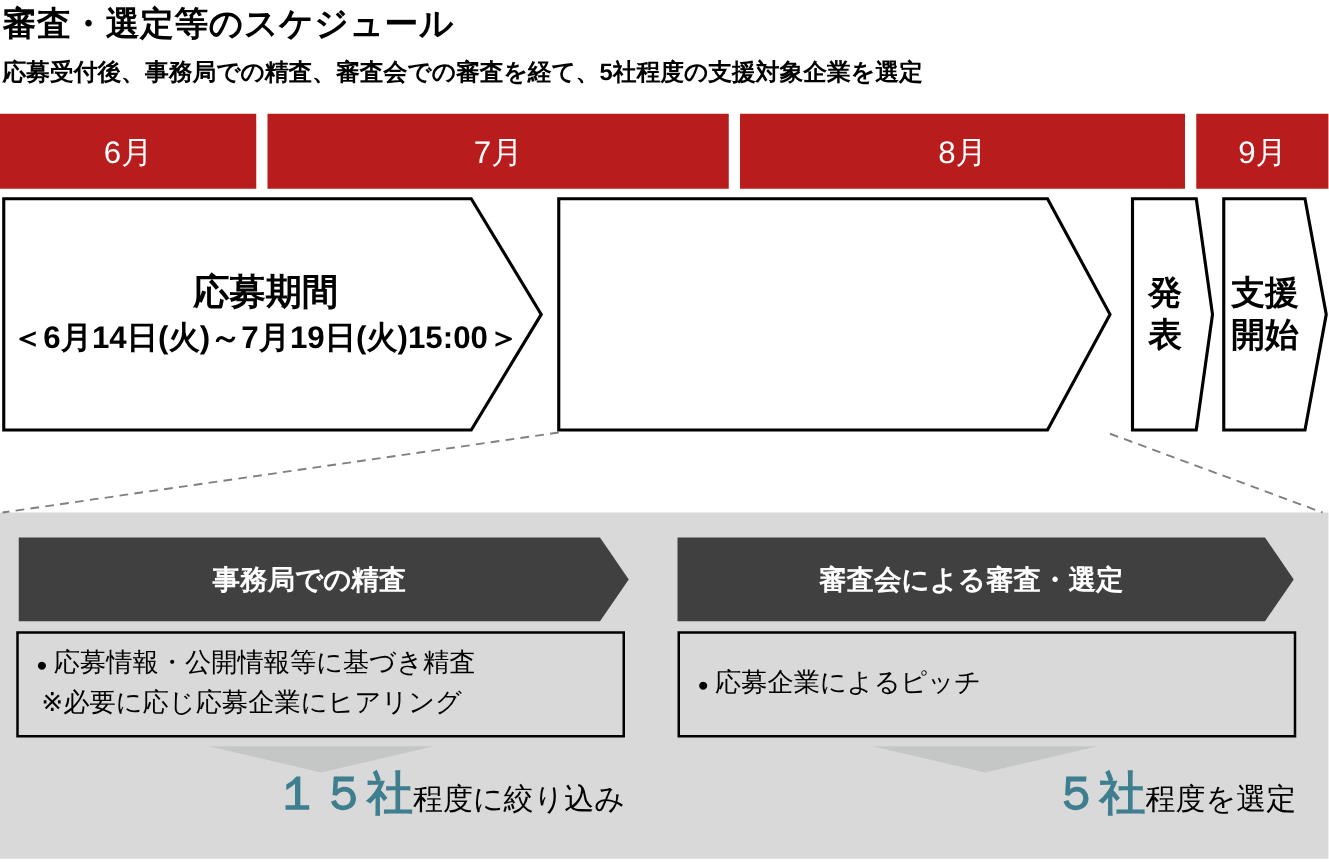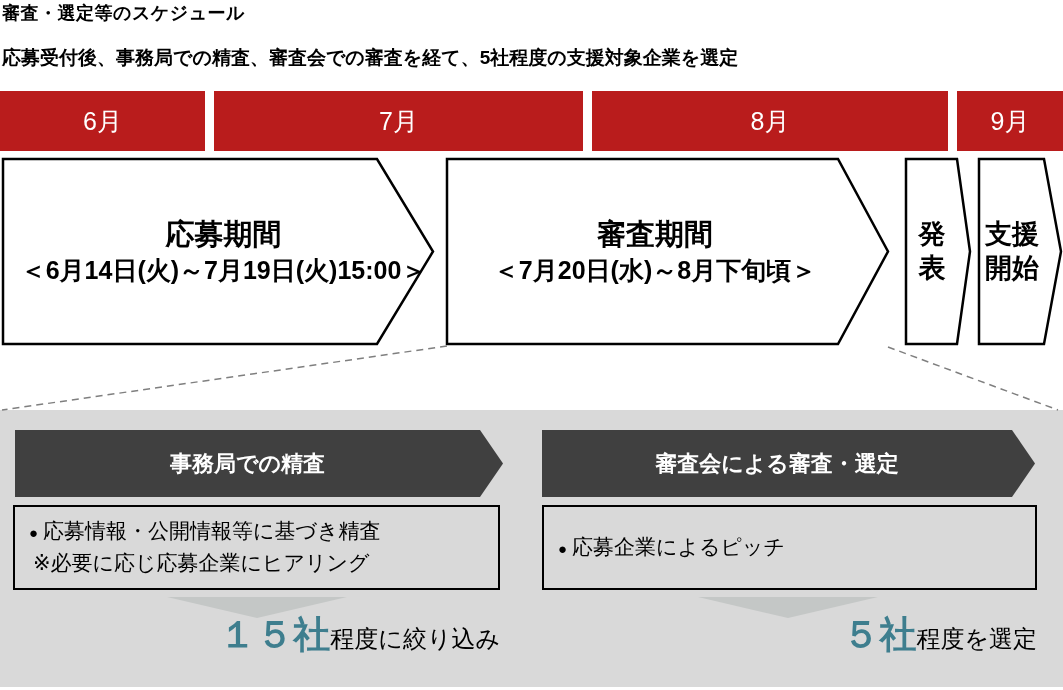--- a/index.html
+++ b/index.html
@@ -9,21 +9,21 @@
     position: relative;
     width: 1063px;
     height: 690px;
     background: #ffffff;
     overflow: hidden;
   }
   .abs { position: absolute; }
 
   .page-title {
     left: 2px; top: 1px;
-    font-size: 18px;
+    font-size: 27px;
     font-weight: 700;
     letter-spacing: 0.5px;
     white-space: nowrap;
   }
   .page-subtitle {
     left: 2px; top: 45px;
     font-size: 19px;
     font-weight: 700;
     white-space: nowrap;
   }
@@ -133,27 +133,23 @@
     <line x1="447" y1="346" x2="2" y2="410" stroke="#7f7f7f" stroke-width="1.5" stroke-dasharray="7 5"></line>
     <line x1="888" y1="347" x2="1058" y2="410" stroke="#7f7f7f" stroke-width="1.5" stroke-dasharray="7 5"></line>
 
     <polygon points="15,430 480,430 503,463.5 480,497 15,497" fill="#404040"></polygon>
     <polygon points="542,430 1012,430 1035,463.5 1012,497 542,497" fill="#404040"></polygon>
 
     <polygon points="167,597 347,597 257,618" fill="#c4c7c6"></polygon>
     <polygon points="698,597 878,597 788,618" fill="#c4c7c6"></polygon>
   </svg>
 
-  <div class="abs phase-text" style="left:11px; width:392px;padding-left:33px;">
+  <div class="abs phase-text" style="left:0; width:392px;padding-left:33px;">
     <div class="phase-name">応募期間</div>
     <div class="phase-period">＜6月14日(火)～7月19日(火)15:00＞</div>
-  </div>
-  <div class="abs phase-text" style="left:447px; width:416px;">
-    <div class="phase-name">審査期間</div>
-    <div class="phase-period">＜7月20日(水)～8月下旬頃＞</div>
   </div>
   <div class="abs phase-text-sm" style="left:906px; width:52px;">
     <div class="wrap-2col" style="width:30px;">発表</div>
   </div>
   <div class="abs phase-text-sm" style="left:979px; width:66px;">
     <div class="wrap-2col" style="width:58px;">支援開始</div>
   </div>
 
   <div class="abs step-header-text" style="left:15px; width:465px;">事務局での精査</div>
   <div class="abs step-header-text" style="left:542px; width:470px;">審査会による審査・選定</div>

